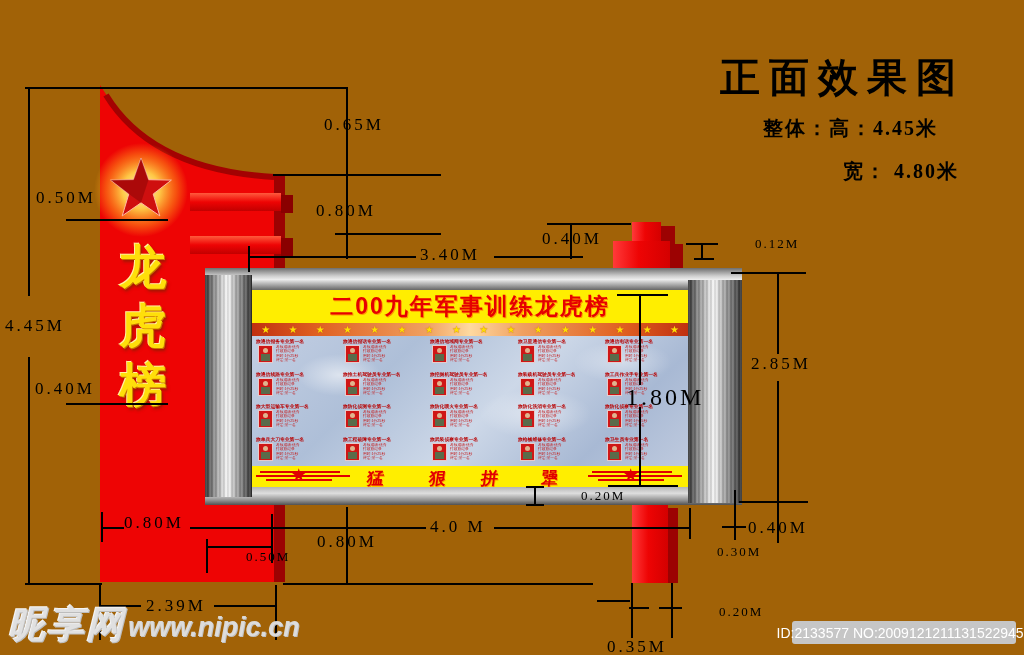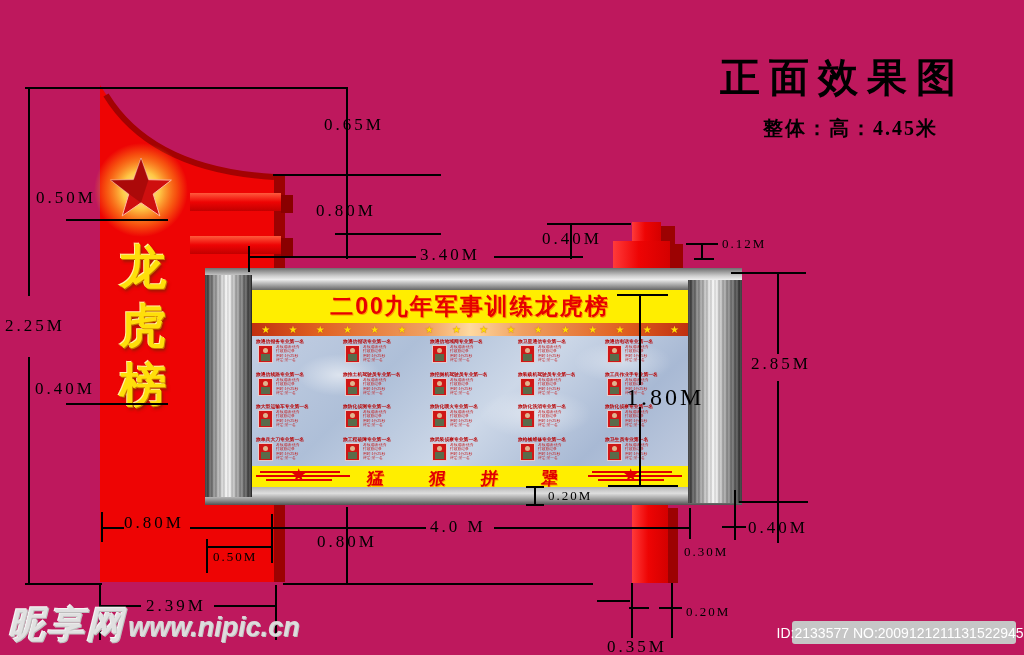--- a/index.html
+++ b/index.html
@@ -1,22 +1,22 @@
 <!DOCTYPE html>
 <html><head>
 <meta charset="utf-8">
 <style>
   html,body{margin:0;padding:0;background:#888;}
-  #canvas{position:relative;width:1024px;height:655px;background:#be185d;overflow:hidden;
+  #canvas{position:relative;width:1024px;height:655px;background:#a16207;overflow:hidden;
           font-family:"Liberation Sans",sans-serif;}
   
   .ln{position:absolute;background:#000;z-index:50;}
   .dim{position:absolute;color:#000;font-family:"Liberation Serif","DejaVu Serif",serif;
        font-size:17px;letter-spacing:3px;white-space:nowrap;z-index:51;line-height:1;}
-  .dim.sm{font-size:13px;letter-spacing:2px;}
+  .dim.sm{font-size:13px;letter-spacing:2px;margin-left:33px;}
   
   .tb-title{position:absolute;left:720px;top:50px;font-size:40px;font-weight:900;
             letter-spacing:9px;color:#000;z-index:10;}
   .tb-sub{position:absolute;color:#000;font-size:20px;letter-spacing:2px;
           font-family:"Liberation Serif","DejaVu Serif",serif;font-weight:bold;z-index:10;text-align:right;}
   
   #pillarSvg{position:absolute;left:0;top:0;z-index:1;}
   .pchar{position:absolute;width:56px;text-align:center;font-size:47px;font-weight:bold;
          color:#ffdf0a;z-index:2;line-height:1;
          text-shadow:1px 1px 0 #c77700,-1px -1px 0 #fff0a0,2px 3px 3px rgba(100,40,0,.55);}
@@ -73,20 +73,21 @@
            border-radius:3px;color:#fff;font-size:14px;display:flex;align-items:center;
            justify-content:center;z-index:60;white-space:nowrap;}
 </style>
 </head>
 <body>
 
 <div id="canvas">
 
   <div class="tb-title">正面效果图</div>
   <div class="tb-sub" style="left:763px;top:115px;">整体：高：4.45米</div>
+  <div class="tb-sub" style="left:843px;top:158px;">宽： 4.80米</div>
 
   <svg id="pillarSvg" width="310" height="600" viewBox="0 0 310 600">
     <defs>
       <radialGradient id="glow" cx="50%" cy="50%" r="50%">
         <stop offset="0%" stop-color="#fff8c8"></stop>
         <stop offset="40%" stop-color="#ffd24a" stop-opacity="0.95"></stop>
         <stop offset="75%" stop-color="#ff9d1a" stop-opacity="0.5"></stop>
         <stop offset="100%" stop-color="#ff9d1a" stop-opacity="0"></stop>
       </radialGradient>
       <linearGradient id="barG" x1="0" y1="0" x2="0" y2="1">
@@ -520,21 +521,21 @@
   <div class="ln" style="left:214px;top:605px;width:62px;height:2px;"></div>
   <div class="ln" style="left:534px;top:486px;width:2px;height:20px;"></div>
   <div class="ln" style="left:526px;top:486px;width:18px;height:2px;"></div>
   <div class="ln" style="left:526px;top:504px;width:18px;height:2px;"></div>
   <div class="ln" style="left:631px;top:583px;width:2px;height:55px;"></div>
   <div class="ln" style="left:671px;top:583px;width:2px;height:55px;"></div>
   <div class="ln" style="left:629px;top:607px;width:20px;height:2px;"></div>
   <div class="ln" style="left:659px;top:607px;width:23px;height:2px;"></div>
   <div class="ln" style="left:597px;top:600px;width:33px;height:2px;"></div>
 
-  <span class="dim" style="left:5px;top:317px;">2.25M</span>
+  <span class="dim" style="left:5px;top:317px;">4.45M</span>
   <span class="dim" style="left:36px;top:189px;">0.50M</span>
   <span class="dim" style="left:35px;top:380px;">0.40M</span>
   <span class="dim" style="left:324px;top:116px;">0.65M</span>
   <span class="dim" style="left:316px;top:202px;">0.80M</span>
   <span class="dim" style="left:420px;top:246px;">3.40M</span>
   <span class="dim" style="left:542px;top:230px;">0.40M</span>
   <span class="dim sm" style="left:722px;top:237px;">0.12M</span>
   <span class="dim" style="left:751px;top:355px;">2.85M</span>
   <span class="dim" style="left:626px;top:385px;font-size:24px;text-align:center;">1.80M</span>
   <span class="dim sm" style="left:548px;top:489px;">0.20M</span>

